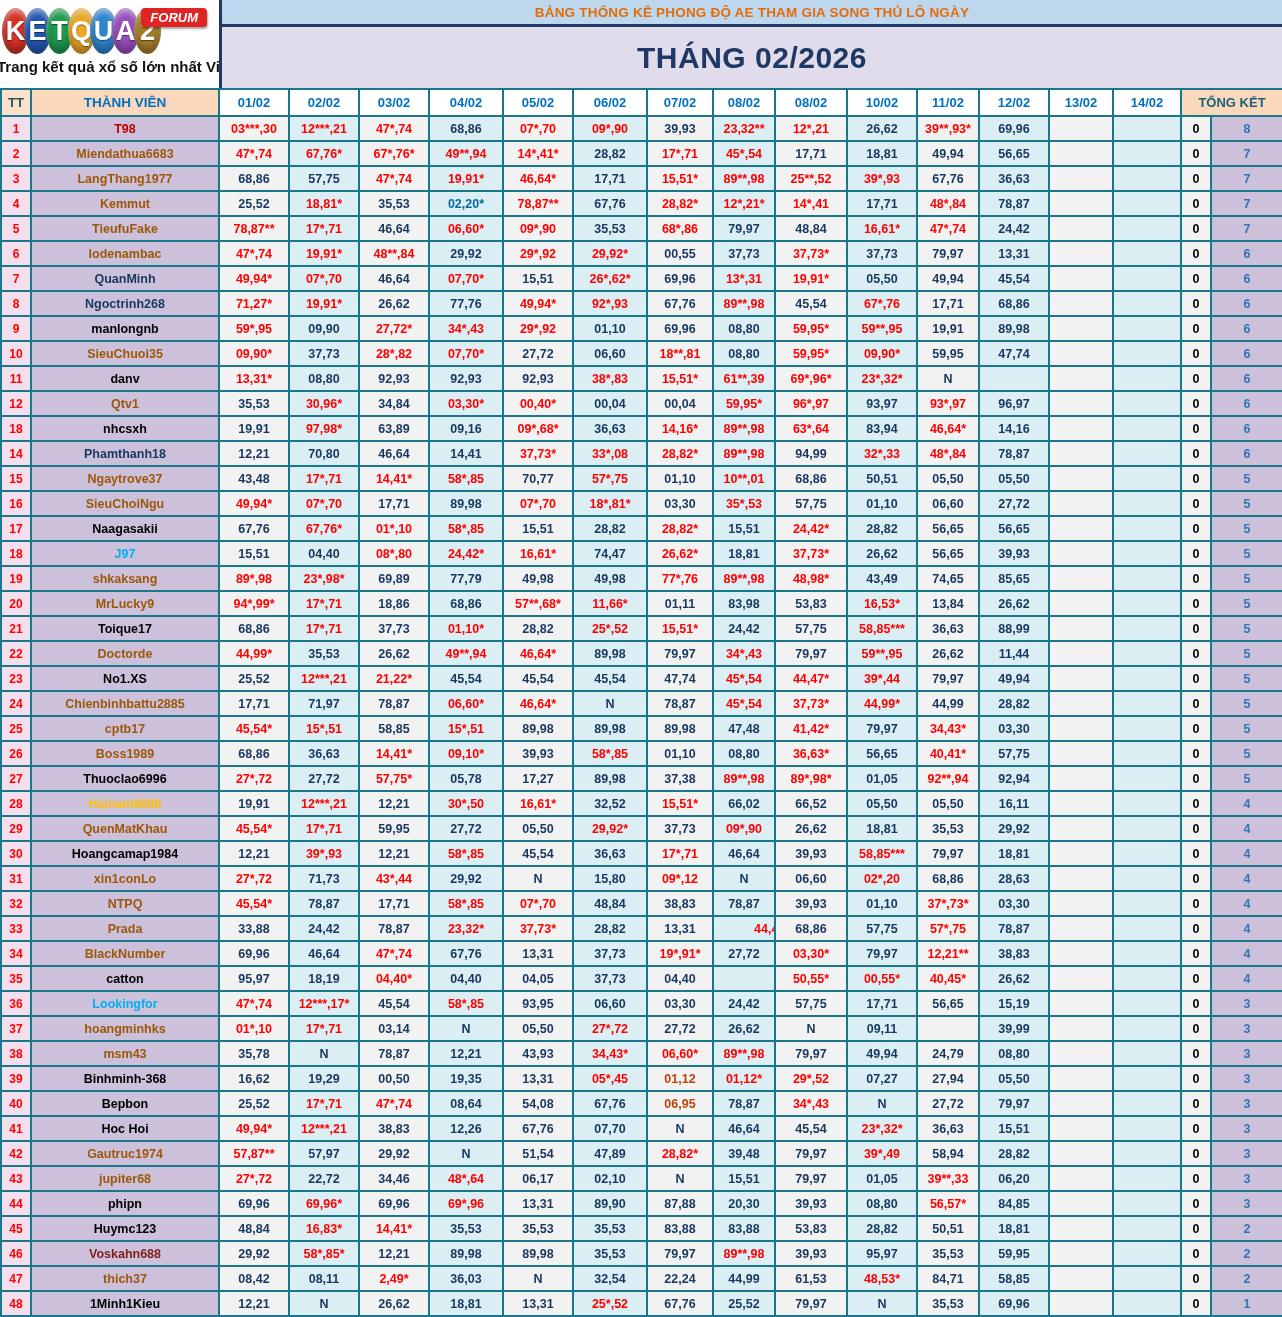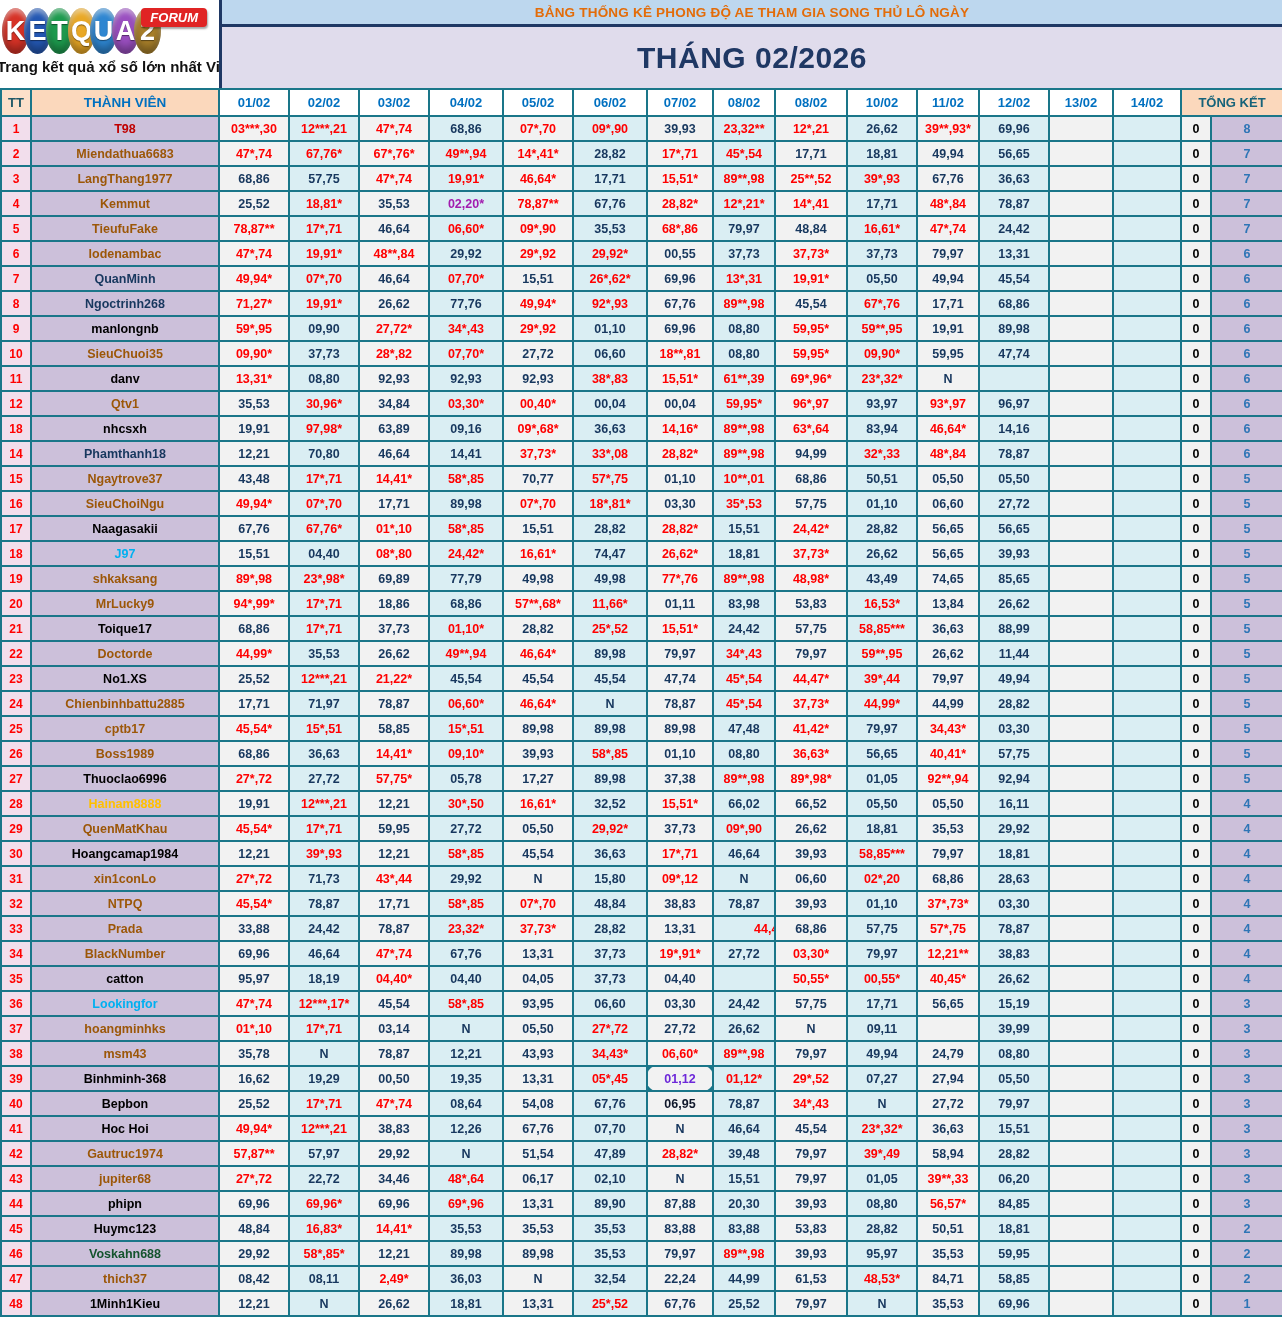--- a/index.html
+++ b/index.html
@@ -167,21 +167,21 @@
           <td class="c-blue" style="color: rgb(23, 55, 94);"></td>
           <td class="td-tk0">0</td>
           <td class="td-tk1">7</td>
         </tr>
         <tr>
           <td class="td-tt">4</td>
           <td class="td-name" style="color: rgb(156, 87, 8);">Kemmut</td>
           <td class="c-white" style="color: rgb(23, 55, 94);">25,52</td>
           <td class="c-blue" style="color: rgb(255, 0, 0);">18,81*</td>
           <td class="c-white" style="color: rgb(23, 55, 94);">35,53</td>
-          <td class="c-blue" style="color: #a21caf; margin-left: 38px;">02,20*</td>
+          <td class="c-blue" style="color: #0369a1; margin-left: 38px;">02,20*</td>
           <td class="c-white" style="color: rgb(255, 0, 0);">78,87**</td>
           <td class="c-blue" style="color: rgb(23, 55, 94);">67,76</td>
           <td class="c-white" style="color: rgb(255, 0, 0);">28,82*</td>
           <td class="c-blue" style="color: rgb(255, 0, 0);">12*,21*</td>
           <td class="c-white" style="color: rgb(255, 0, 0);">14*,41</td>
           <td class="c-blue" style="color: rgb(23, 55, 94);">17,71</td>
           <td class="c-white" style="color: rgb(255, 0, 0);">48*,84</td>
           <td class="c-blue" style="color: rgb(23, 55, 94);">78,87</td>
           <td class="c-white" style="color: rgb(23, 55, 94);"></td>
           <td class="c-blue" style="color: rgb(23, 55, 94);"></td>
@@ -870,41 +870,41 @@
         </tr>
         <tr>
           <td class="td-tt">39</td>
           <td class="td-name" style="color: rgb(0, 0, 0);">Binhminh-368</td>
           <td class="c-white" style="color: rgb(23, 55, 94);">16,62</td>
           <td class="c-blue" style="color: rgb(23, 55, 94);">19,29</td>
           <td class="c-white" style="color: rgb(23, 55, 94);">00,50</td>
           <td class="c-blue" style="color: rgb(23, 55, 94);">19,35</td>
           <td class="c-white" style="color: rgb(23, 55, 94);">13,31</td>
           <td class="c-blue" style="color: rgb(255, 0, 0);">05*,45</td>
-          <td class="c-white" style="color: #6d28d9; border-radius: 10px;">01,12</td>
+          <td class="c-white" style="color: #c2410c;">01,12</td>
           <td class="c-blue" style="color: rgb(255, 0, 0);">01,12*</td>
           <td class="c-white" style="color: rgb(255, 0, 0);">29*,52</td>
           <td class="c-blue" style="color: rgb(23, 55, 94);">07,27</td>
           <td class="c-white" style="color: rgb(23, 55, 94);">27,94</td>
           <td class="c-blue" style="color: rgb(23, 55, 94);">05,50</td>
           <td class="c-white" style="color: rgb(23, 55, 94);"></td>
           <td class="c-blue" style="color: rgb(23, 55, 94);"></td>
           <td class="td-tk0">0</td>
           <td class="td-tk1">3</td>
         </tr>
         <tr>
           <td class="td-tt">40</td>
           <td class="td-name" style="color: rgb(0, 0, 0);">Bepbon</td>
           <td class="c-white" style="color: rgb(23, 55, 94);">25,52</td>
           <td class="c-blue" style="color: rgb(255, 0, 0);">17*,71</td>
           <td class="c-white" style="color: rgb(255, 0, 0);">47*,74</td>
           <td class="c-blue" style="color: rgb(23, 55, 94);">08,64</td>
           <td class="c-white" style="color: rgb(23, 55, 94);">54,08</td>
           <td class="c-blue" style="color: rgb(23, 55, 94);">67,76</td>
-          <td class="c-white" style="color: #0f172a; margin-left: 16px;">06,95</td>
+          <td class="c-white" style="color: #c2410c; margin-left: 16px;">06,95</td>
           <td class="c-blue" style="color: rgb(23, 55, 94);">78,87</td>
           <td class="c-white" style="color: rgb(255, 0, 0);">34*,43</td>
           <td class="c-blue" style="color: rgb(23, 55, 94);">N</td>
           <td class="c-white" style="color: rgb(23, 55, 94);">27,72</td>
           <td class="c-blue" style="color: rgb(23, 55, 94);">79,97</td>
           <td class="c-white" style="color: rgb(23, 55, 94);"></td>
           <td class="c-blue" style="color: rgb(23, 55, 94);"></td>
           <td class="td-tk0">0</td>
           <td class="td-tk1">3</td>
         </tr>
@@ -1003,21 +1003,21 @@
           <td class="c-blue" style="color: rgb(23, 55, 94);">28,82</td>
           <td class="c-white" style="color: rgb(23, 55, 94);">50,51</td>
           <td class="c-blue" style="color: rgb(23, 55, 94);">18,81</td>
           <td class="c-white" style="color: rgb(23, 55, 94);"></td>
           <td class="c-blue" style="color: rgb(23, 55, 94);"></td>
           <td class="td-tk0">0</td>
           <td class="td-tk1">2</td>
         </tr>
         <tr>
           <td class="td-tt">46</td>
-          <td class="td-name" style="color: #14532d;">Voskahn688</td>
+          <td class="td-name" style="color: #7f1d1d;">Voskahn688</td>
           <td class="c-white" style="color: rgb(23, 55, 94);">29,92</td>
           <td class="c-blue" style="color: rgb(255, 0, 0);">58*,85*</td>
           <td class="c-white" style="color: rgb(23, 55, 94);">12,21</td>
           <td class="c-blue" style="color: rgb(23, 55, 94);">89,98</td>
           <td class="c-white" style="color: rgb(23, 55, 94);">89,98</td>
           <td class="c-blue" style="color: rgb(23, 55, 94);">35,53</td>
           <td class="c-white" style="color: rgb(23, 55, 94);">79,97</td>
           <td class="c-blue" style="color: rgb(255, 0, 0);">89**,98</td>
           <td class="c-white" style="color: rgb(23, 55, 94);">39,93</td>
           <td class="c-blue" style="color: rgb(23, 55, 94);">95,97</td>

